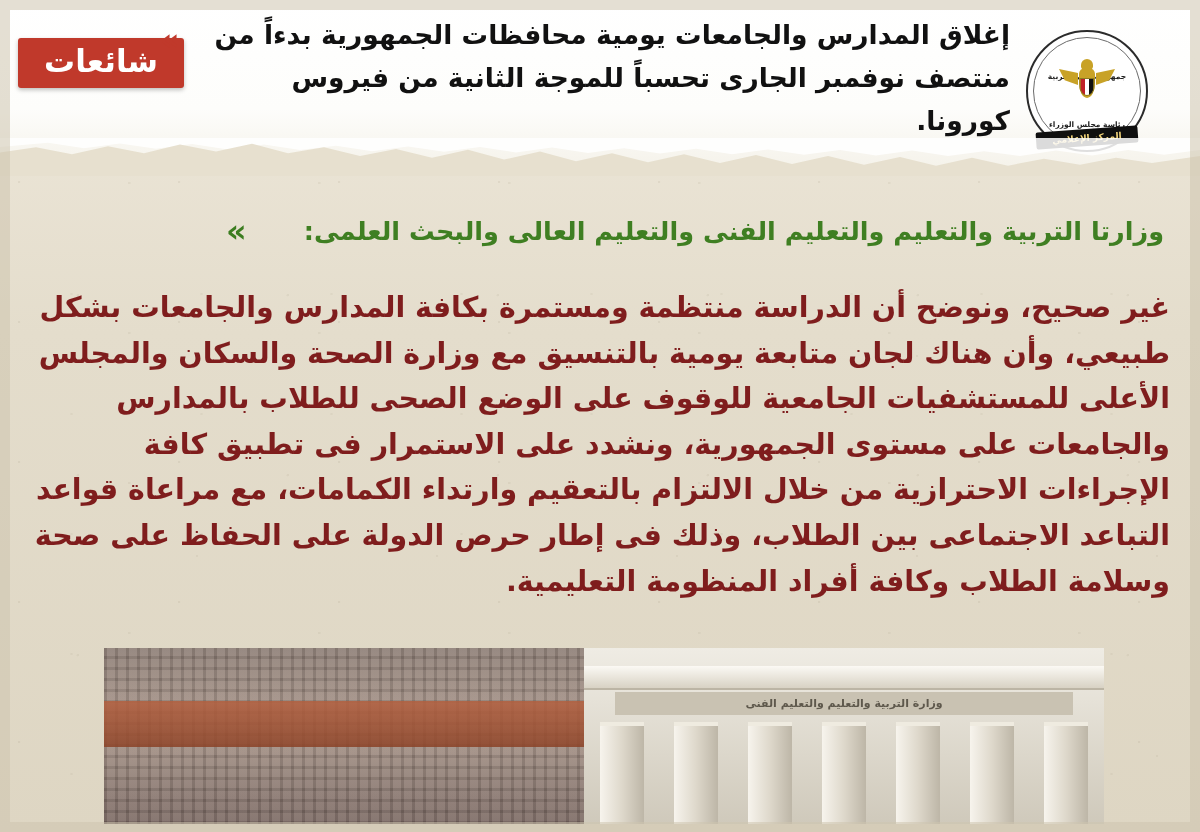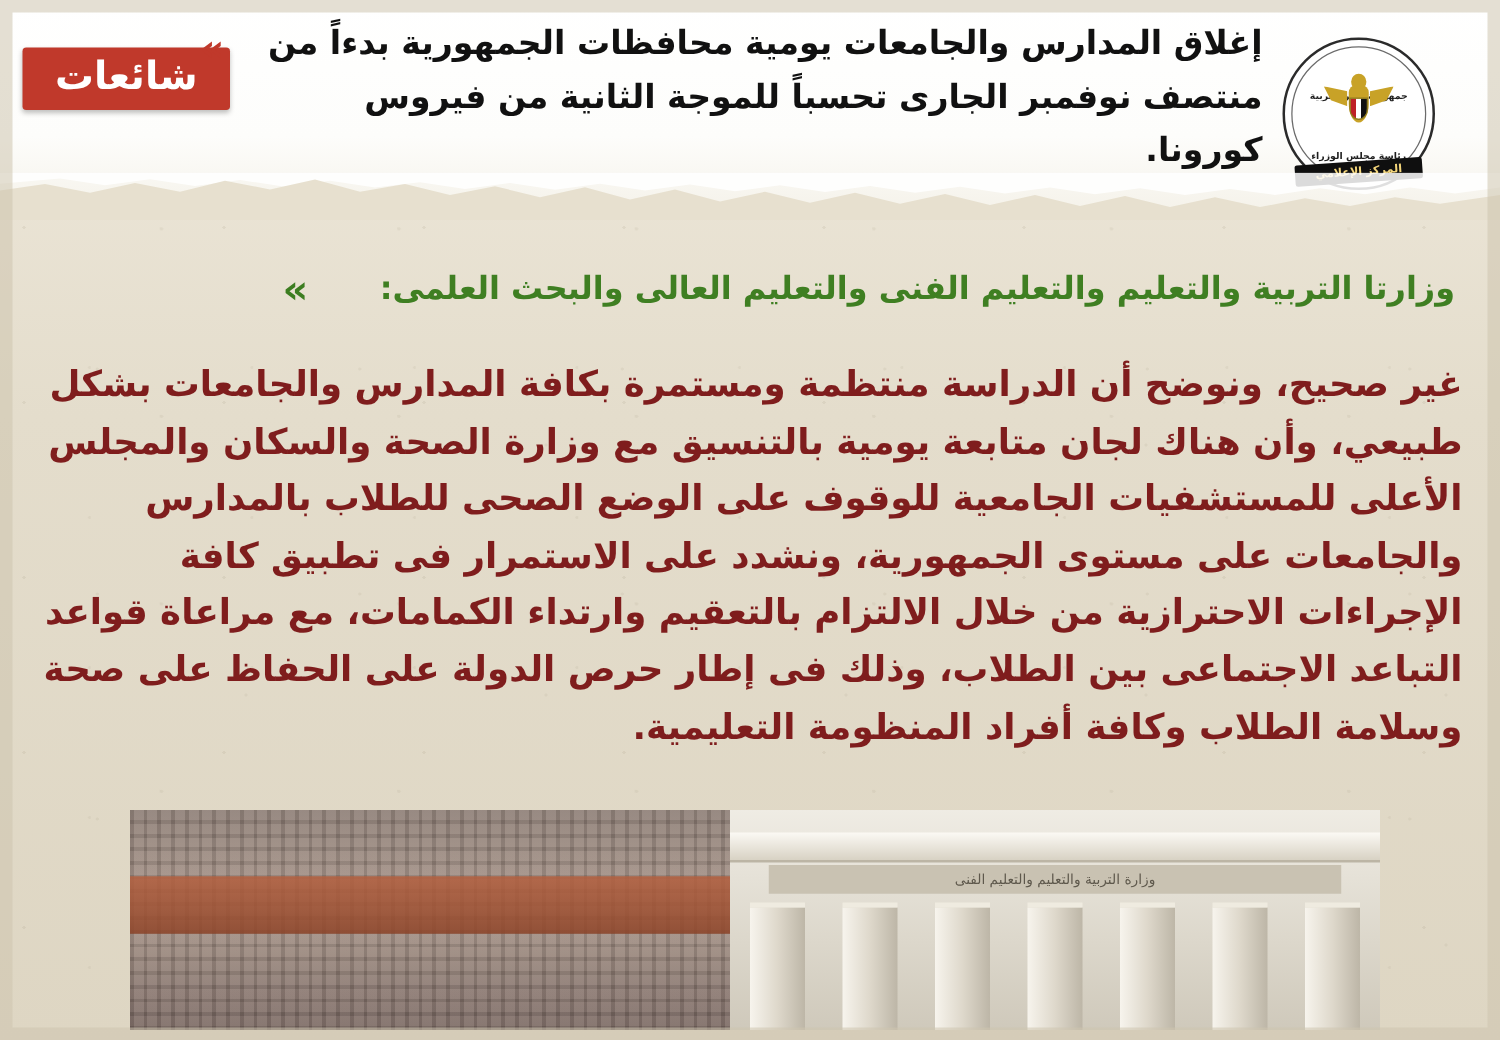--- a/index.html
+++ b/index.html
@@ -322,21 +322,21 @@
     background: linear-gradient(180deg,#fbf9f4,#d8d2c4);
     border-bottom: 2px solid #bcb5a5;
   }
   .photo .frieze {
     position: absolute;
     left: 6%; right: 6%; top: 25%;
     height: 13%;
     background: #c9c2b2;
     color: #5e584c;
     font-size: 11px;
-    font-weight: normal;
+    font-weight: bold;
     display: flex;
     align-items: center;
     justify-content: center;
     direction: rtl;
     letter-spacing: 1px;
     overflow: hidden;
   }
   .photo .columns {
     position: absolute;
     left: 3%; right: 3%;

